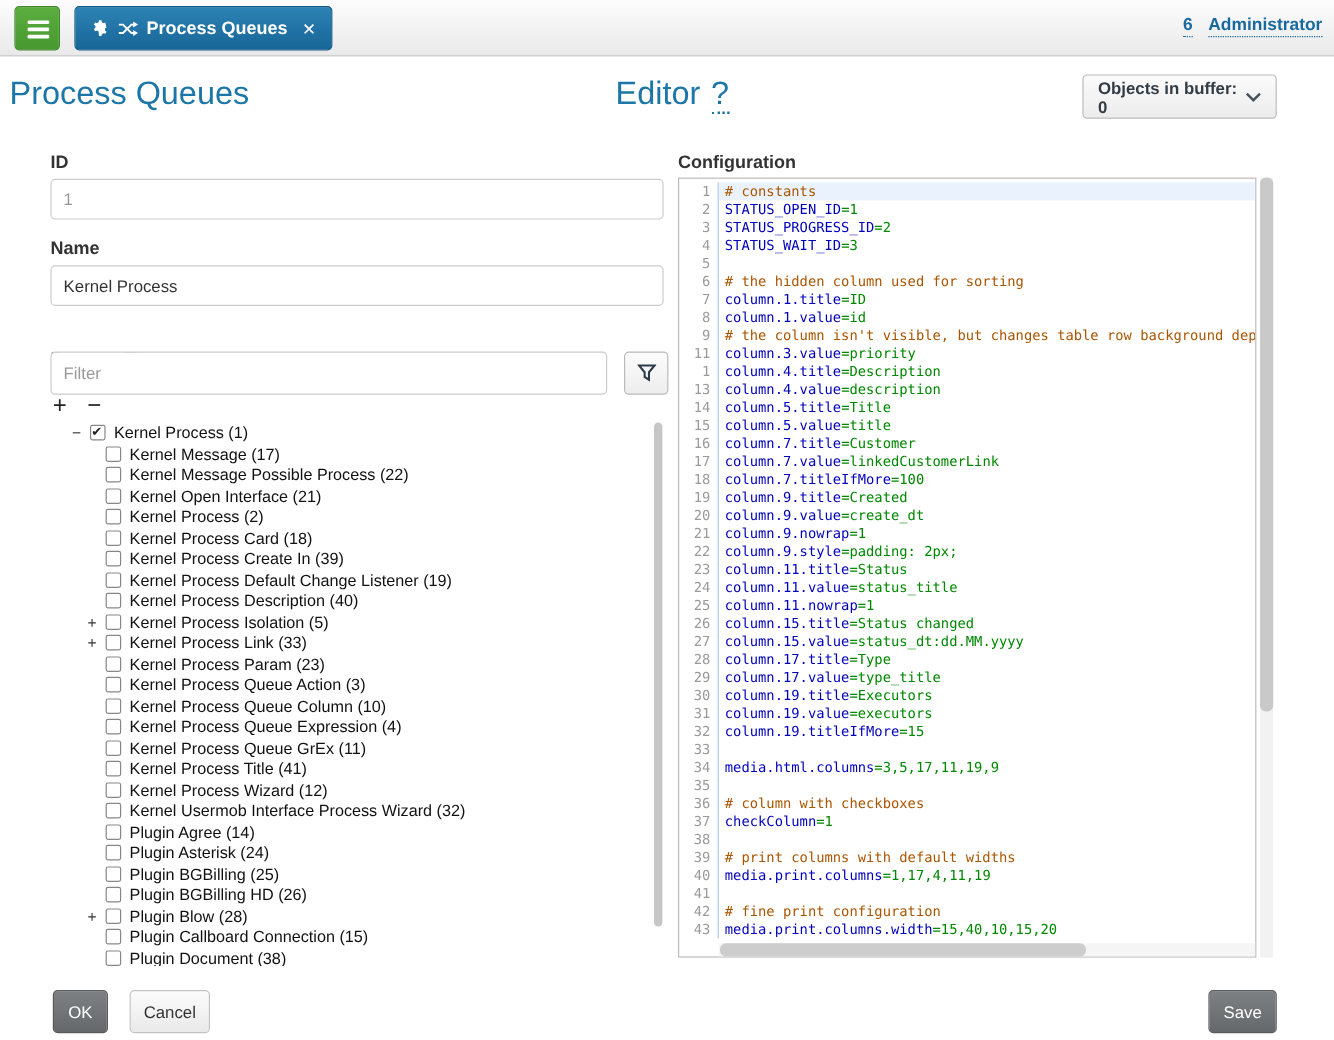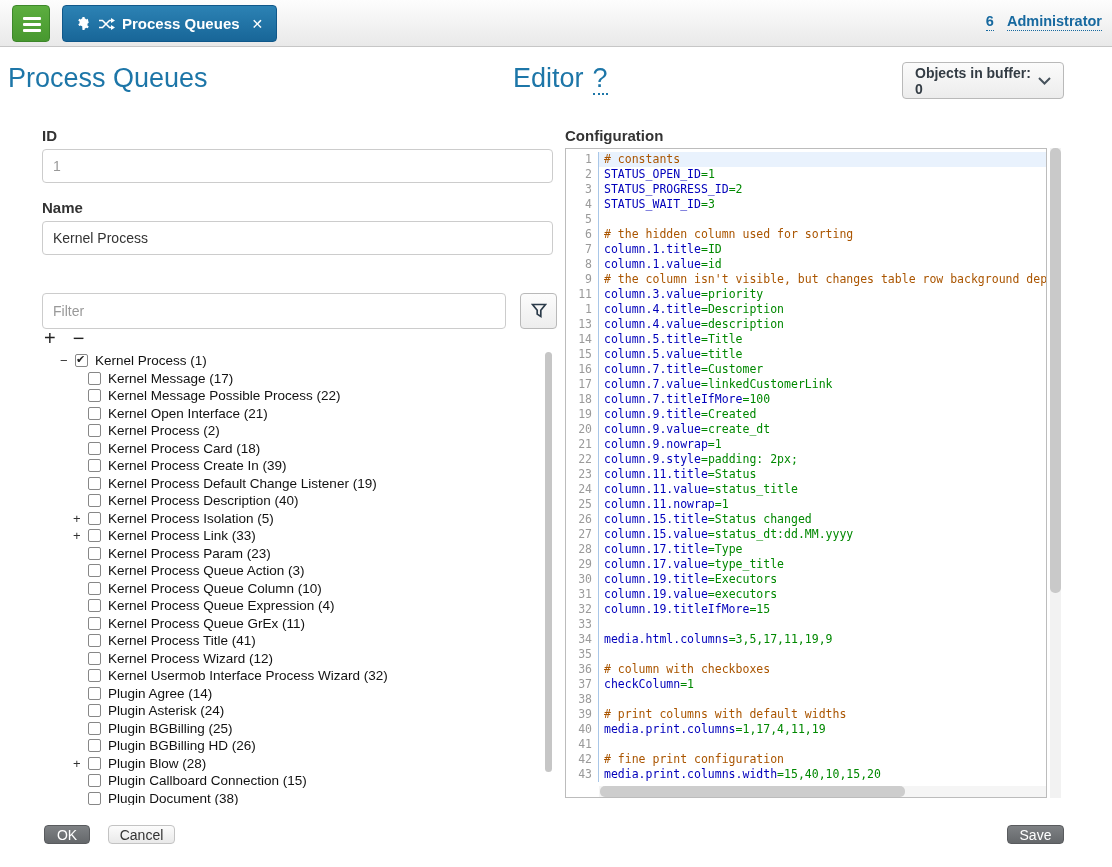--- a/index.html
+++ b/index.html
@@ -69,21 +69,21 @@
                   border-right:1px solid #a9c7e8; }
   .cm-line .src { padding-left:5px; overflow:hidden; flex:1; }
   .cm-line.active .src { background:#e9f2fd; }
   .tok-c { color:#aa5500; } .tok-k { color:#0000bb;margin-top:40px; } .tok-e { color:#008800; } .tok-v { color:#008800; }
   .ed-vscroll { position:absolute; left:1050px; top:148px; width:11px; height:650px; background:#f2f2f2; }
   .ed-vscroll .thumb { position:absolute; left:0; top:0; width:11px; height:445px; background:#c9c9c9; border-radius:5px; }
   .ed-hscroll { position:absolute; left:599px; top:786px; width:447px; height:11px; background:#f5f5f5; }
   .ed-hscroll .thumb { position:absolute; left:1px; top:0; width:305px; height:11px; background:#cdcdcd; border-radius:5px; }
 
   
-  .btn { position:absolute; top:825px; height:19px; border-radius:4px; font-size:14px;
+  .btn { position:absolute; top:825px; height:36px; border-radius:4px; font-size:14px;
          display:flex; align-items:center; justify-content:center; cursor:pointer;
          font-family:"Liberation Sans", sans-serif; }
   .btn-dark { background:linear-gradient(#7e8184,#65686b); border:1px solid #595b5e; color:#fff; }
   .btn-light { background:linear-gradient(#fcfcfc,#e9e9e9); border:1px solid #c3c3c3; color:#333; }
   .btn-ok { left:44px; width:46px; } .btn-cancel { left:108px; width:67px; } .btn-save { left:1007px; width:57px; }
 </style>
 </head>
 <body>
 
 <div class="page">

